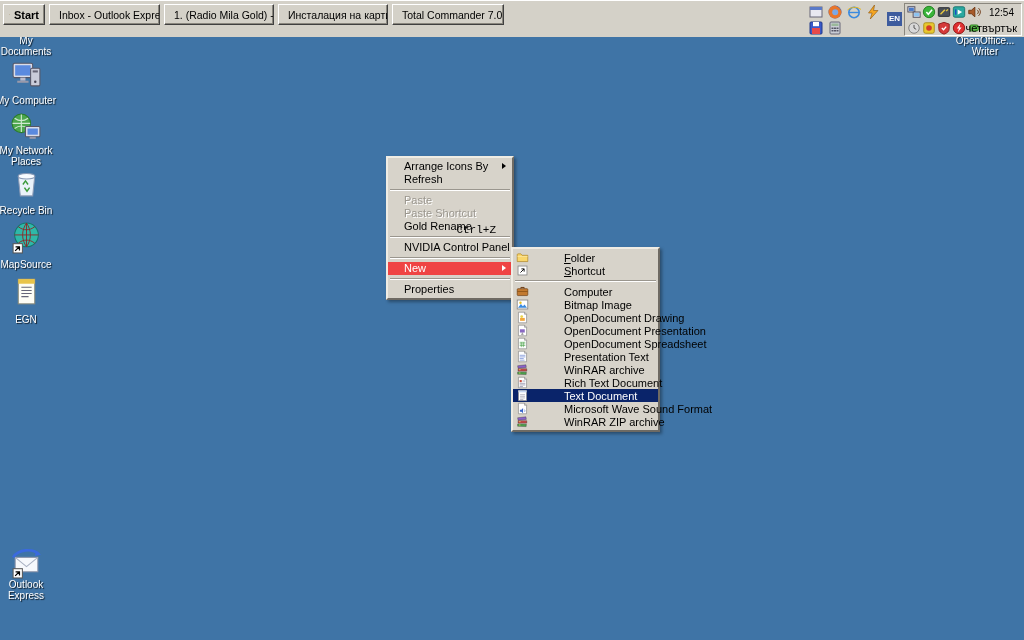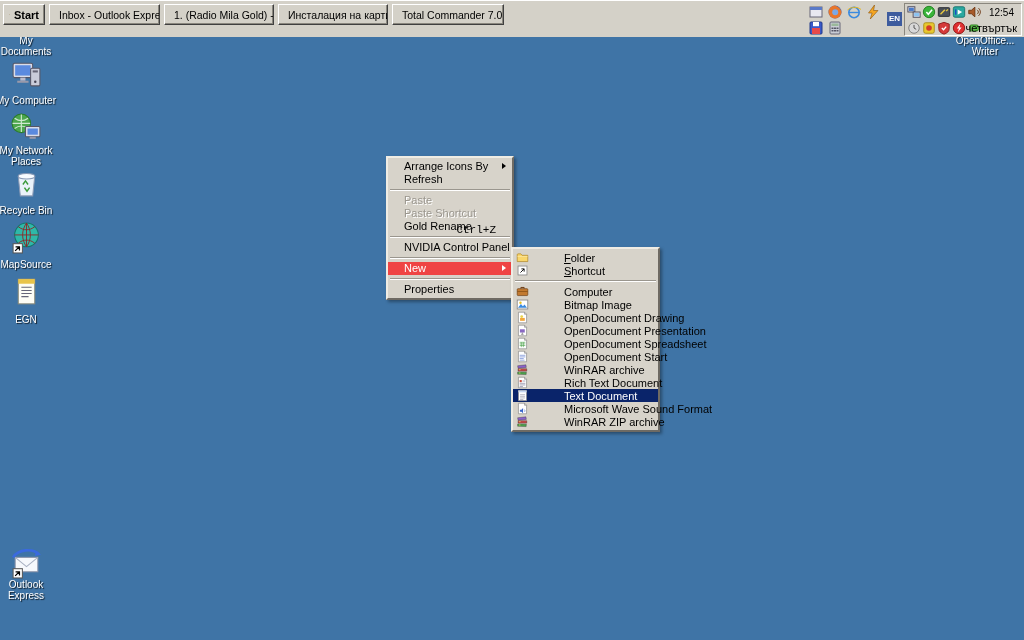--- a/index.html
+++ b/index.html
@@ -265,21 +265,21 @@
       <span class="lbl">OpenDocument Spreadsheet</span>
     </div>
     <div class="smi">
       <span class="mi">
           <svg viewBox="0 0 16 16" style="width: 100%; height: 100%; display: block;">
             <path d="M3 1.5h7.5L13 4v10.5H3z" fill="#fff" stroke="#848484" stroke-width=".8"></path>
             <path d="M10.5 1.5V4H13" fill="none" stroke="#848484" stroke-width=".8"></path>
             <path d="M4.5 6.5h7M4.5 8.5h7M4.5 10.5h5M4.5 12.5h6" stroke="#4A6ACA" stroke-width=".7"></path>
           </svg>
         </span>
-      <span class="lbl">OpenDocument Start</span>
+      <span class="lbl">Presentation Text</span>
     </div>
     <div class="smi">
       <span class="mi">
           <svg viewBox="0 0 16 16" style="width: 100%; height: 100%; display: block;">
             <g stroke="#222" stroke-width=".4">
               <path d="M2 3.4l10.2-1.2.5 3.2L2.5 6.6z" fill="#8A62C8"></path>
               <path d="M2.5 7h10.8v3H2.5z" fill="#C84A4A"></path>
               <path d="M2 11l10.8.3-.3 3L2 13.8z" fill="#4AA24A"></path>
             </g>
             <path d="M3.5 8.2h2.2M3.5 12.2l2 .1" stroke="#F2DE6A" stroke-width=".9"></path>

